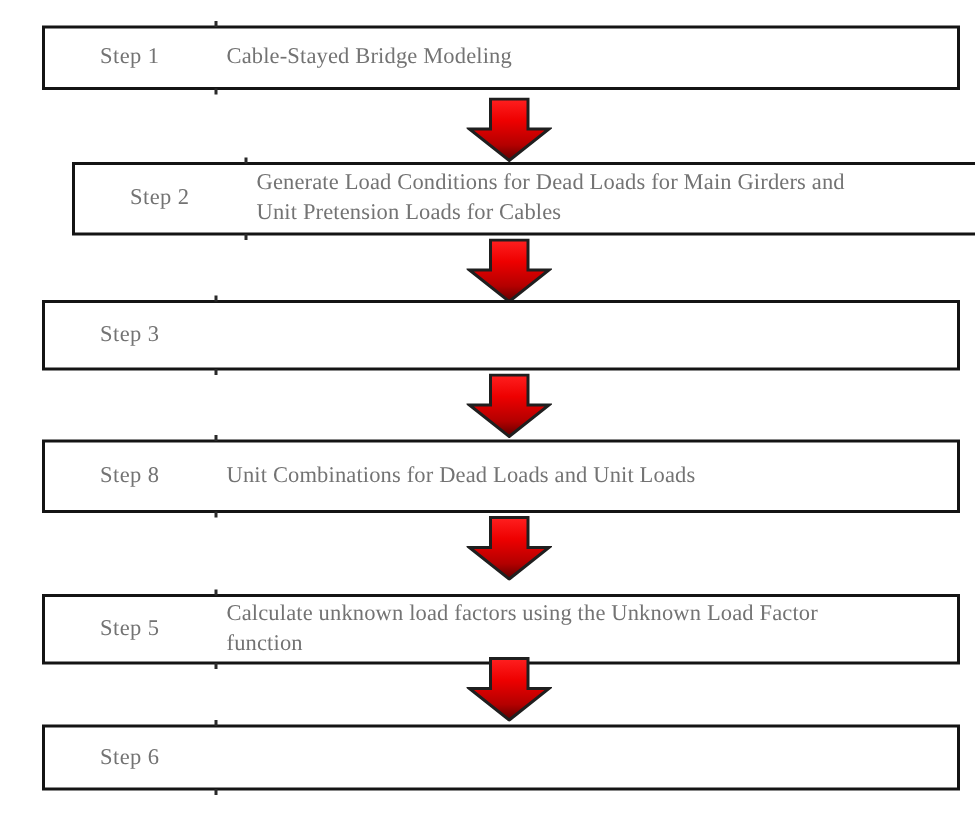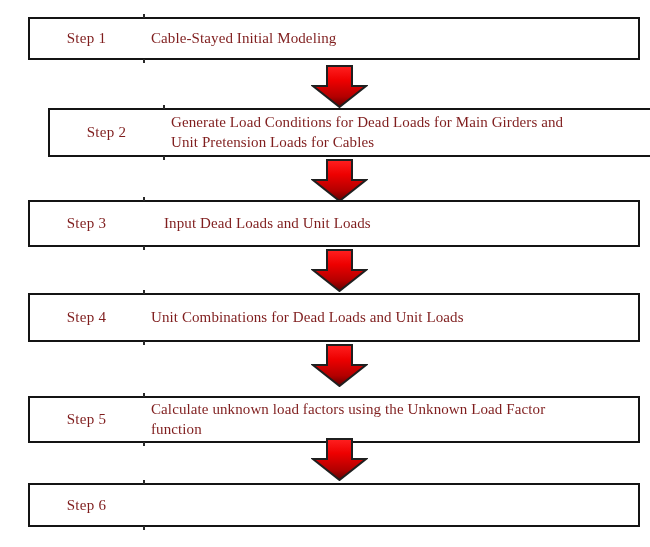--- a/index.html
+++ b/index.html
@@ -6,21 +6,21 @@
     margin: 0;
     padding: 0;
     background: #ffffff;
   }
   .canvas {
     position: relative;
     width: 650px;
     height: 547px;
     background: #ffffff;
     font-family: "Liberation Serif", "DejaVu Serif", serif;
-    color: #7f1d1d;
+    color: #737373;
     overflow: hidden;
   }
   .step-box {
     position: absolute;
     left: 28px;
     width: 612px;
     box-sizing: border-box;
     border: 2px solid #141414;
     background: #ffffff;
     display: flex;
@@ -76,21 +76,21 @@
 </style>
 </head>
 <body>
 
 <div class="canvas">
 
   <div class="step-box" id="box-1">
     <div class="tick top"></div>
     <div class="tick bottom"></div>
     <div class="step-cell">Step 1</div>
-    <div class="desc-cell">Cable-Stayed Initial Modeling</div>
+    <div class="desc-cell">Cable-Stayed Bridge Modeling</div>
   </div>
 
   <div class="flow-arrow" id="arrow-1">
     <svg width="57" height="43" viewBox="0 0 57 43">
       <defs>
         <linearGradient id="redGrad" x1="0" y1="0" x2="0" y2="1">
           <stop offset="0" stop-color="#ff2020"></stop>
           <stop offset="0.35" stop-color="#ee0000"></stop>
           <stop offset="0.75" stop-color="#b30000"></stop>
           <stop offset="1" stop-color="#5f0000"></stop>
@@ -111,33 +111,32 @@
   <div class="flow-arrow" id="arrow-2">
     <svg width="57" height="43" viewBox="0 0 57 43">
       <polygon points="16,1 41,1 41,21 55,21 28.5,42 2,21 16,21" fill="url(#redGrad)" stroke="#1f1f1f" stroke-width="2" stroke-linejoin="miter"></polygon>
     </svg>
   </div>
 
   <div class="step-box" id="box-3">
     <div class="tick top"></div>
     <div class="tick bottom"></div>
     <div class="step-cell">Step 3</div>
-    <div class="desc-cell">Input Dead Loads and Unit Loads</div>
   </div>
 
   <div class="flow-arrow" id="arrow-3">
     <svg width="57" height="43" viewBox="0 0 57 43">
       <polygon points="16,1 41,1 41,21 55,21 28.5,42 2,21 16,21" fill="url(#redGrad)" stroke="#1f1f1f" stroke-width="2" stroke-linejoin="miter"></polygon>
     </svg>
   </div>
 
   <div class="step-box" id="box-4">
     <div class="tick top"></div>
     <div class="tick bottom"></div>
-    <div class="step-cell">Step 4</div>
+    <div class="step-cell">Step 8</div>
     <div class="desc-cell">Unit Combinations for Dead Loads and Unit Loads</div>
   </div>
 
   <div class="flow-arrow" id="arrow-4">
     <svg width="57" height="43" viewBox="0 0 57 43">
       <polygon points="16,1 41,1 41,21 55,21 28.5,42 2,21 16,21" fill="url(#redGrad)" stroke="#1f1f1f" stroke-width="2" stroke-linejoin="miter"></polygon>
     </svg>
   </div>
 
   <div class="step-box" id="box-5">

